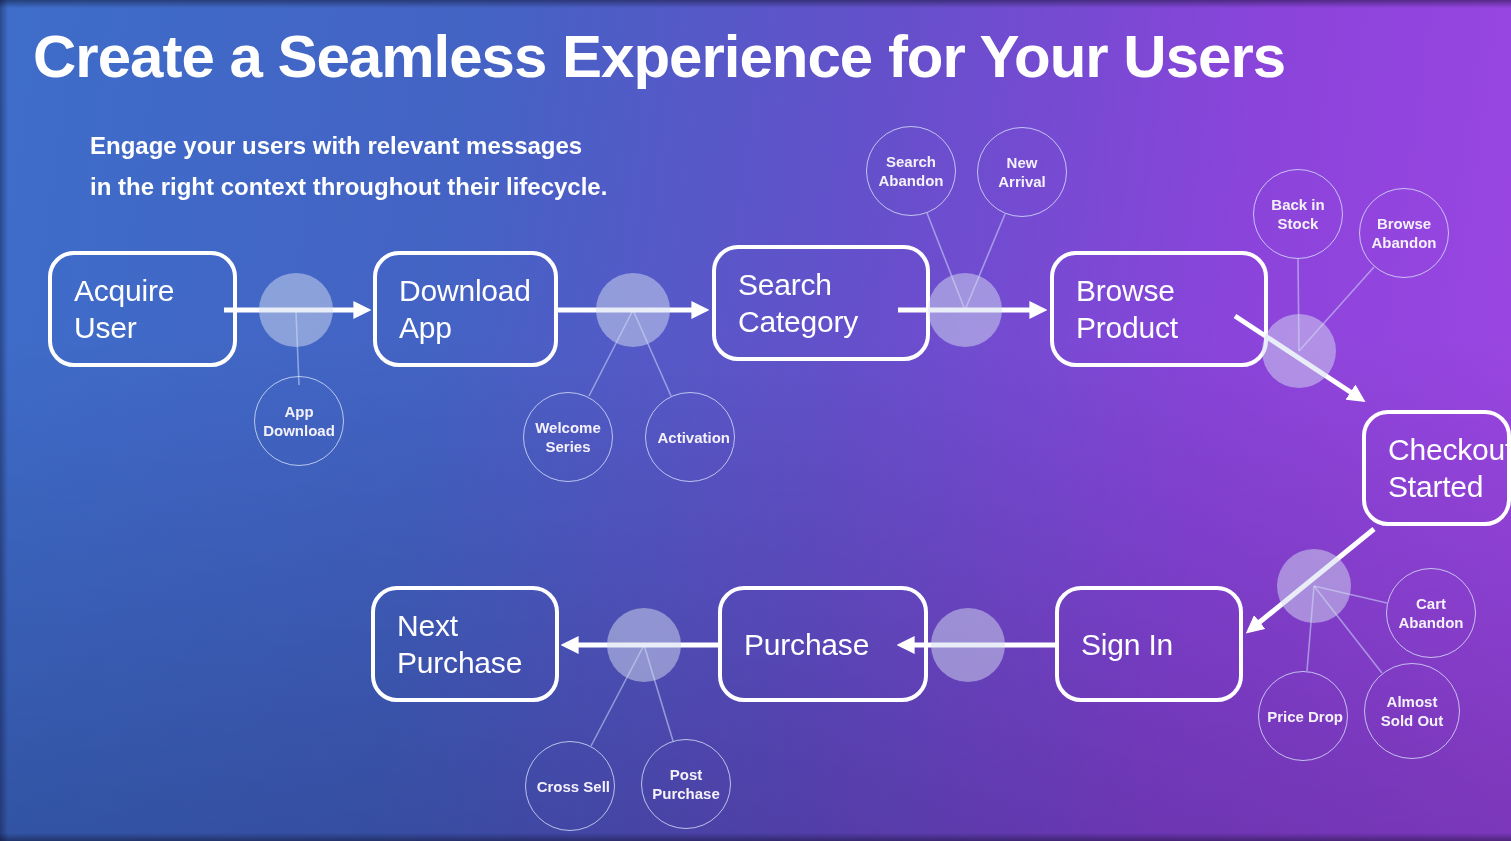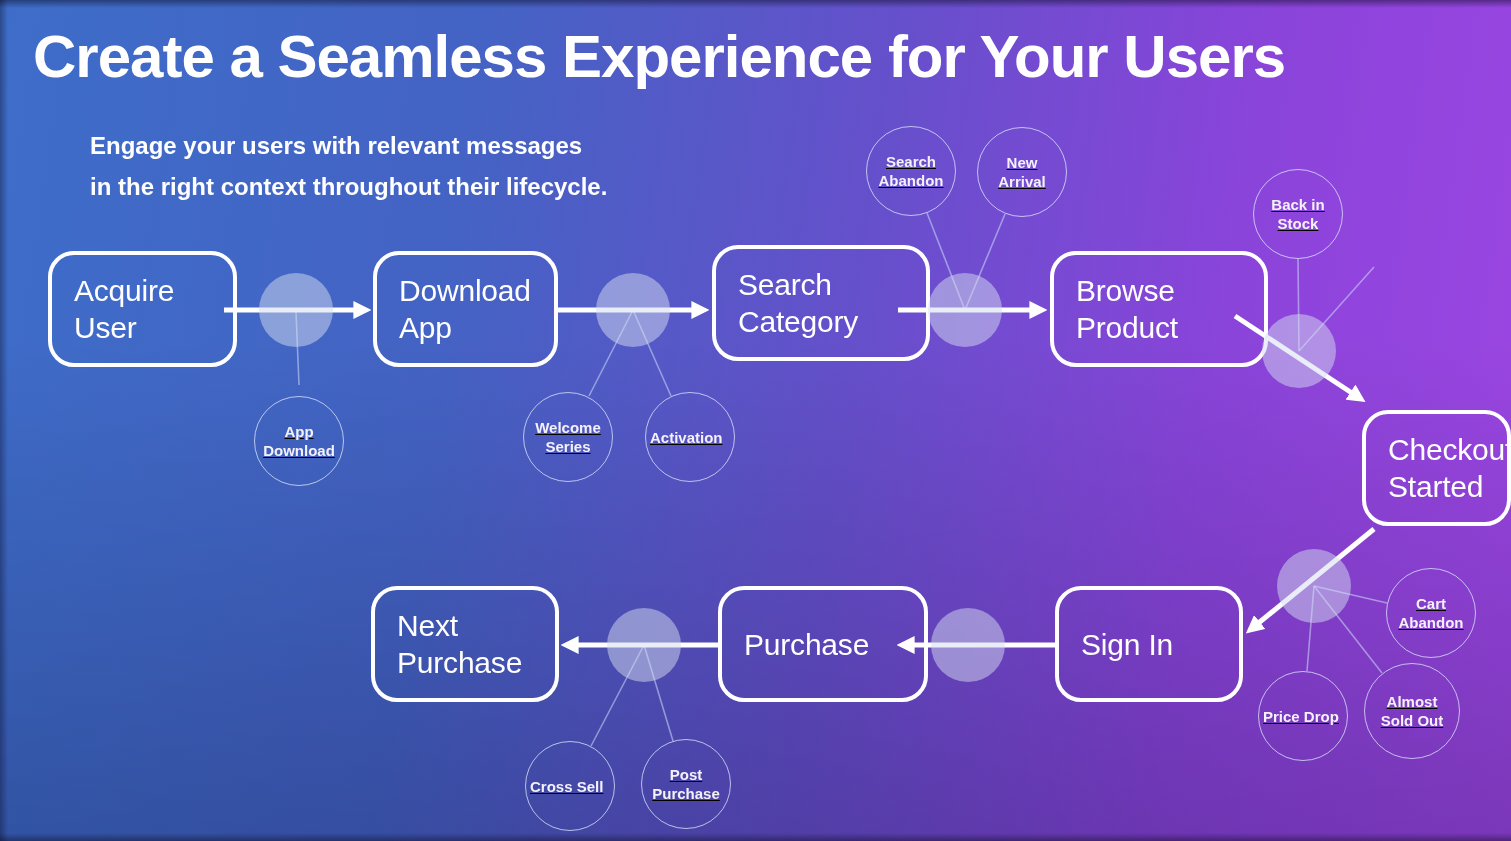--- a/index.html
+++ b/index.html
@@ -44,23 +44,22 @@
   }
 
   .connector-node{
     position:absolute;width:74px;height:74px;border-radius:50%;
     background:rgba(212,219,240,0.50);
   }
 
   .campaign{
     position:absolute;width:90px;height:90px;border-radius:50%;
     border:1.6px solid rgba(218,228,252,0.78);
-    display:flex;align-items:center;justify-content:flex-start;text-align:center;
+    display:flex;align-items:center;justify-content:flex-end;text-align:center;
     box-sizing:border-box;
-    text-decoration:underline;
   }
   .campaign.lg{width:96px;height:96px;}
   .campaign .lbl{
     color:#f4f1fa;font-size:15px;font-weight:bold;line-height:19px;
     padding:0 4px;
   }
 </style>
 </head>
 <body>
 
@@ -127,37 +126,40 @@
   </div>
 
   <div class="connector-node" style="left:259px;top:273px;"></div>
   <div class="connector-node" style="left:596px;top:273px;"></div>
   <div class="connector-node" style="left:928px;top:273px;"></div>
   <div class="connector-node" style="left:1262px;top:314px;"></div>
   <div class="connector-node" style="left:1277px;top:549px;"></div>
   <div class="connector-node" style="left:931px;top:608px;"></div>
   <div class="connector-node" style="left:607px;top:608px;"></div>
 
-  <div class="campaign" style="left:254px;top:396px;">
+  <div class="campaign" style="left:254px;top:376px;">
     <span class="lbl">App Download</span>
   </div>
   <div class="campaign" style="left:523px;top:392px;">
     <span class="lbl">Welcome Series</span>
   </div>
   <div class="campaign" style="left:645px;top:392px;">
     <span class="lbl">Activation</span>
   </div>
   <div class="campaign" style="left:866px;top:126px;">
     <span class="lbl">Search Abandon</span>
   </div>
   <div class="campaign" style="left:977px;top:127px;">
     <span class="lbl">New Arrival</span>
   </div>
   <div class="campaign" style="left:1253px;top:169px;">
     <span class="lbl">Back in Stock</span>
+  </div>
+  <div class="campaign" style="left:1359px;top:188px;">
+    <span class="lbl">Browse Abandon</span>
   </div>
   <div class="campaign" style="left:1386px;top:568px;">
     <span class="lbl">Cart Abandon</span>
   </div>
   <div class="campaign" style="left:1258px;top:671px;">
     <span class="lbl">Price Drop</span>
   </div>
   <div class="campaign lg" style="left:1364px;top:663px;">
     <span class="lbl">Almost Sold Out</span>
   </div>

